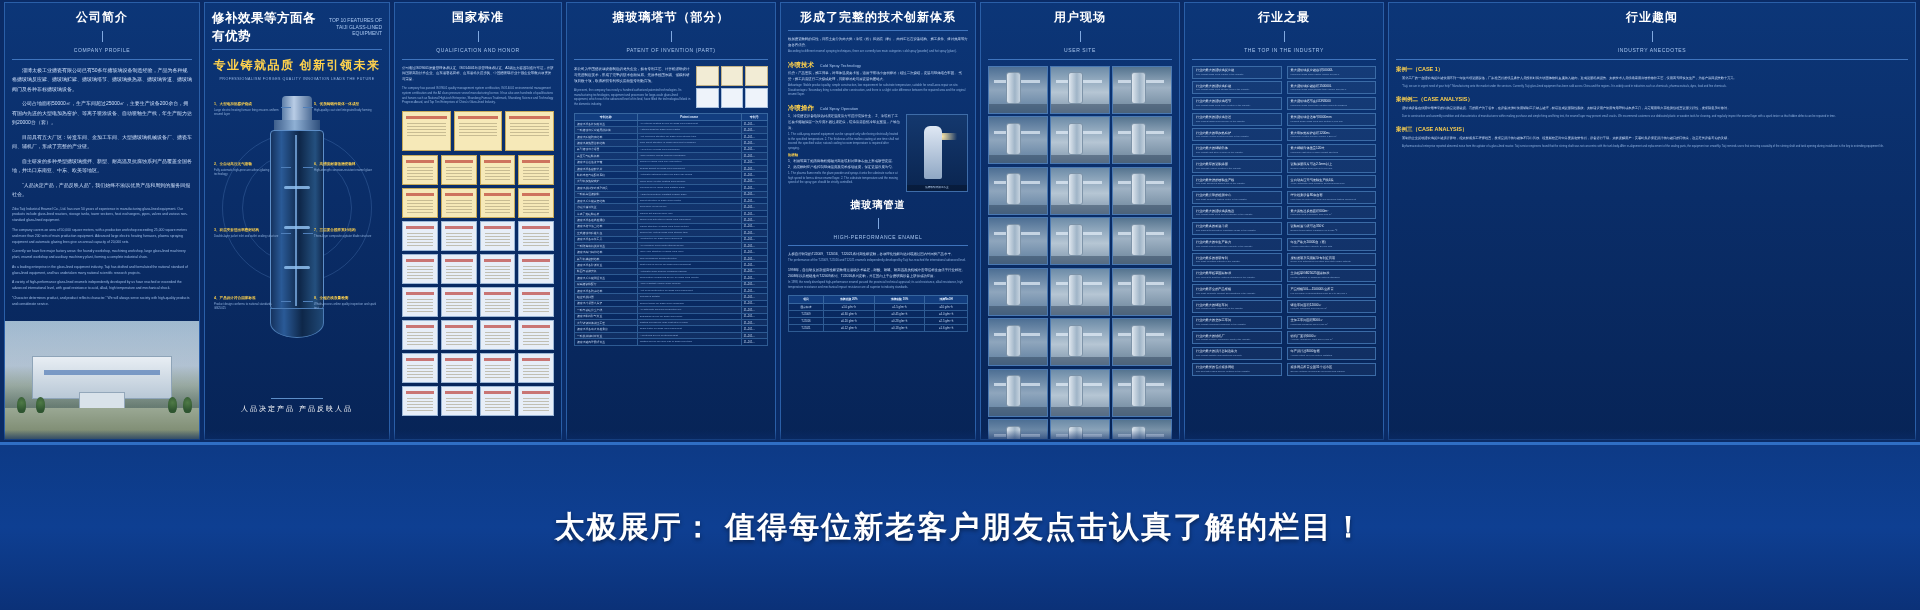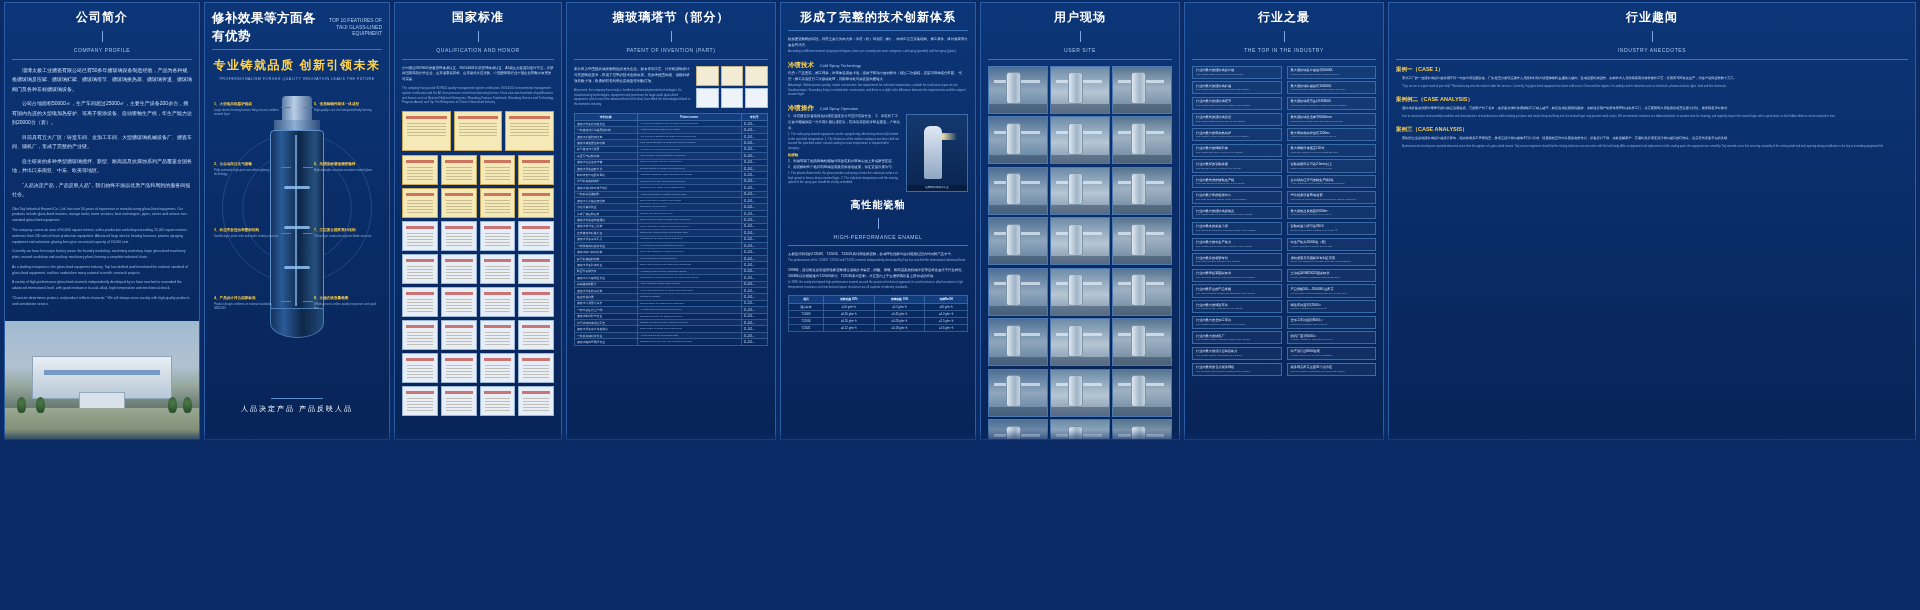--- a/index.html
+++ b/index.html
@@ -697,21 +697,21 @@
 2. The substrate temperature and the moving speed of the spray gun should be strictly controlled.</div>
           </div>
           <div class="figure">
             <div class="worker"></div>
             <div class="spark"></div>
             <div class="cap">热喷釉现场施工作业</div>
           </div>
         </div>
 
         <div class="hd" style="margin-top:6px">
-          <span class="cn" style="font-size:10px">高性能瓷釉</span>
+          <span class="cn" style="font-size:10px">搪玻璃管道</span>
           <span class="sep"></span>
           <span class="en">HIGH-PERFORMANCE ENAMEL</span>
         </div>
         <div class="sec">
           <div class="cn">太极自行研制的TJ2009、TJ2016、TJ2021系列高性能瓷釉，各项理化性能均达到或超过国内外同类产品水平。</div>
           <div class="en">The performance of the TJ2009, TJ2016 and TJ2021 enamels independently developed by Taiji has reached the international advanced level.</div>
         </div>
         <div class="sec">
           <div class="cn">1998年，自投研发的新型高性能瓷釉通过省级技术鉴定，耐酸、耐碱、耐高温及抗机械冲击等指标全面优于行业标准。2008年以后相继推出TJ2009系列、TJ2016系列瓷釉，并在国内上千台搪玻璃设备上获得成功应用。</div>
           <div class="en">In 1998, the newly developed high-performance enamel passed the provincial technical appraisal; its acid resistance, alkali resistance, high temperature resistance and mechanical impact resistance are all superior to industry standards.</div>
@@ -1094,14 +1094,17 @@
           <p>某制药企业反映搪玻璃反应罐搅拌异响，经太极服务工程师检查，发现是搅拌轴与罐体不同心所致。经重新校正对中并更换密封件后，设备运行平稳。太极提醒用户：安装时务必保证搅拌轴与罐口的同轴度，这是延长设备寿命的关键。</p>
           <p class="en">A pharmaceutical enterprise reported abnormal noise from the agitator of a glass-lined reactor. Taiji service engineers found that the stirring shaft was not concentric with the tank body. After re-alignment and replacement of the sealing parts, the equipment ran smoothly. Taiji reminds users that ensuring coaxiality of the stirring shaft and tank opening during installation is the key to extending equipment life.</p>
         </div>
       </div>
     </div>
 
   </div>
 
   <div class="fade-btm"></div>
 
+  <div class="banner">
+    <div class="bt">太极展厅： 值得每位新老客户朋友点击认真了解的栏目！</div>
+  </div>
 
 </div>
 
 </body></html>

